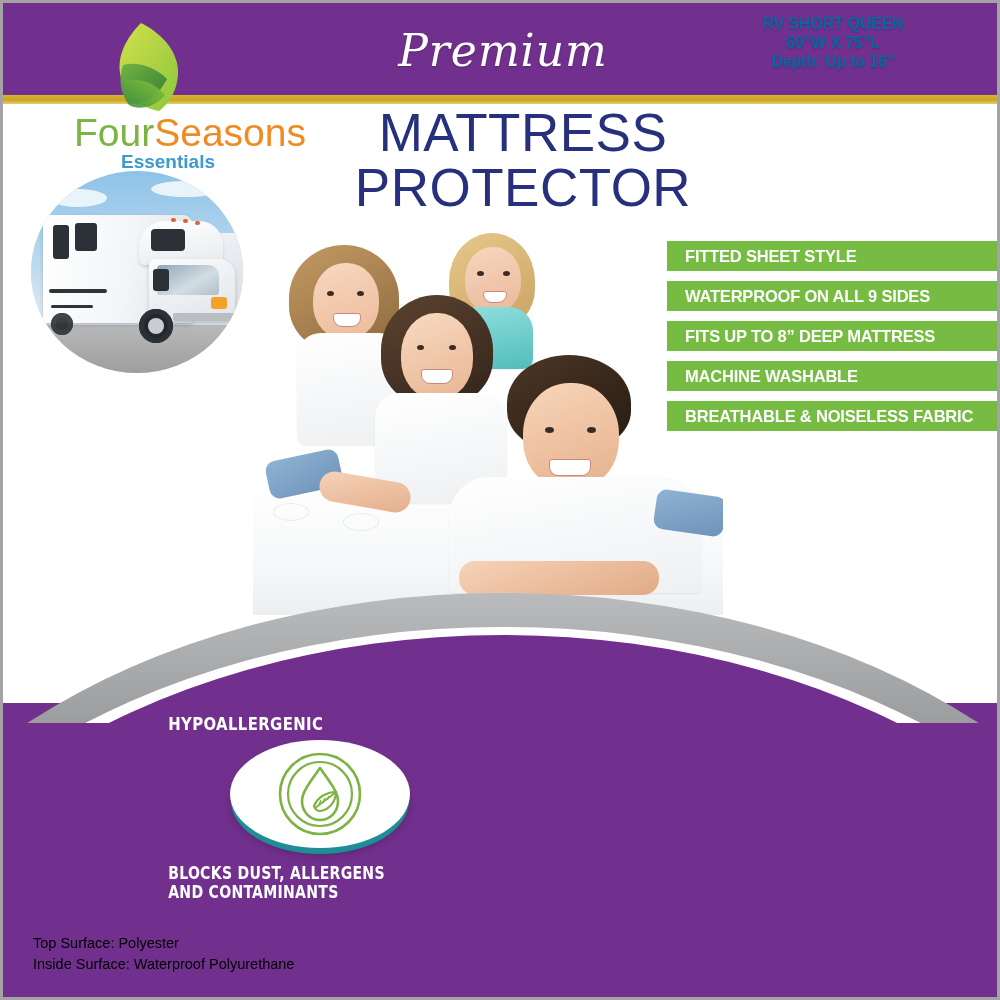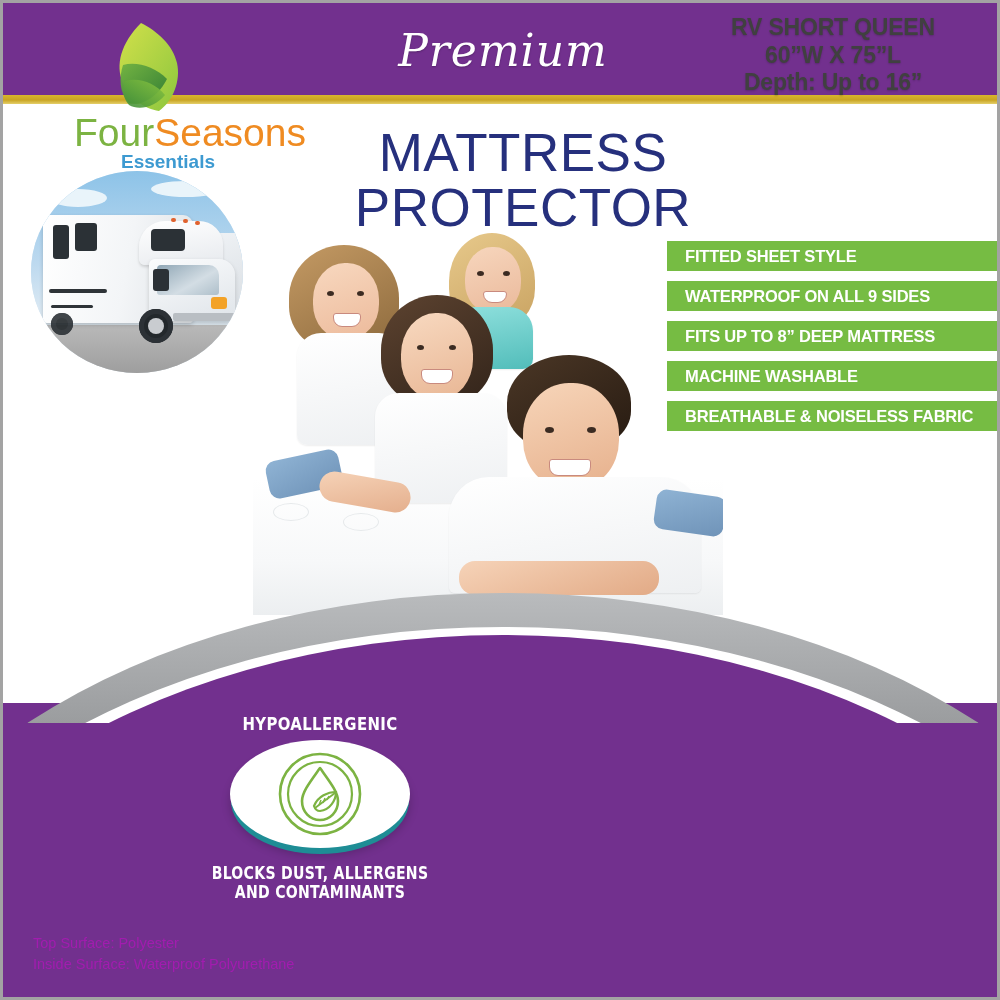--- a/index.html
+++ b/index.html
@@ -20,21 +20,21 @@
     background:linear-gradient(180deg,#d8b62c 0%,#c9a422 55%,#e4cf6a 100%);
   }
   .premium-script{
     position:absolute;left:0;top:26px;width:1000px;text-align:center;
     color:#ffffff;font-family:"DejaVu Serif",serif;font-style:italic;
     font-size:44px;letter-spacing:1px;line-height:1;
     text-shadow:0 1px 2px rgba(0,0,0,.25);
   }
   .size-block{
     position:absolute;right:34px;top:11px;width:260px;text-align:center;
-    color:#404040;font-weight:bold;font-size:23px;line-height:1.2;
+    color:#0369a1;font-weight:bold;font-size:16px;line-height:1.2;
     letter-spacing:-.2px;text-shadow:0 1px 2px rgba(0,0,0,.2);
   }
 
   
   .logo{position:absolute;left:40px;top:18px;width:270px;height:135px;}
   .logo-leaf{position:absolute;left:64px;top:0;width:80px;height:92px;}
   .logo-word{
     position:absolute;left:12px;top:92px;width:270px;text-align:center;
     font-size:39px;line-height:1;white-space:nowrap;
   }
@@ -84,21 +84,21 @@
   .rv-marker{position:absolute;width:5px;height:4px;background:#e0622f;border-radius:2px;}
   .rv-bumper{position:absolute;background:#b9bec3;border-radius:2px;}
   .rv-second{
     position:absolute;left:168px;top:62px;width:60px;height:82px;
     background:linear-gradient(160deg,#f0f3f6,#d7dce1);border-radius:14px 8px 4px 4px;
   }
 
   
   .title{
     position:absolute;left:300px;top:102px;width:440px;text-align:center;
-    color:#26307d;font-size:53px;line-height:1.04;letter-spacing:.5px;margin-top:20px;
+    color:#26307d;font-size:53px;line-height:1.04;letter-spacing:.5px;
   }
 
   
   .family{
     position:absolute;left:250px;top:222px;width:470px;height:390px;
     overflow:hidden;
   }
   .bed{
     position:absolute;left:-60px;bottom:-14px;width:600px;height:150px;
     background:linear-gradient(180deg,#ffffff 0%,#f7f8f9 55%,#e9ecee 100%);
@@ -137,42 +137,42 @@
   .arc-purple{
     position:absolute;left:-170px;top:112px;width:1340px;height:460px;
     border-radius:50% 50% 0 0 / 100% 100% 0 0;background:#72308e;
   }
   .purple-base{
     position:absolute;left:0;top:700px;width:1000px;height:300px;background:#72308e;
   }
 
   
   .badges{position:absolute;left:0;top:700px;width:1000px;height:230px;}
-  .badge{position:absolute;width:330px;text-align:center;}
+  .badge{position:absolute;width:330px;}
   .badge-title{
     color:#fff;font-weight:bold;font-size:18px;letter-spacing:.4px;
     font-family:"DejaVu Sans Condensed","Liberation Sans Narrow","Liberation Sans",sans-serif;
     transform:scaleX(.92);transform-origin:center;
   }
   .oval{
     position:relative;margin:6px auto 0;width:180px;height:108px;
     background:#fff;border-radius:50%;
     box-shadow:0 7px 0 -1px #1e8d95, 0 8px 10px rgba(0,0,0,.2);
     display:flex;align-items:center;justify-content:center;
   }
   .badge-caption{
     margin-top:16px;color:#fff;font-weight:bold;font-size:17px;line-height:1.12;
     letter-spacing:.3px;
     font-family:"DejaVu Sans Condensed","Liberation Sans Narrow","Liberation Sans",sans-serif;
     transform:scaleX(.92);transform-origin:center;
   }
 
   
   .footer{
-    position:absolute;left:30px;bottom:22px;color:#a21caf;font-size:14.5px;line-height:1.45;
+    position:absolute;left:30px;bottom:22px;color:#000000;font-size:14.5px;line-height:1.45;
   }
 </style>
 </head>
 <body>
 
 <div id="package">
 
   <div class="header-band"></div>
   <div class="gold-stripe"></div>
 

